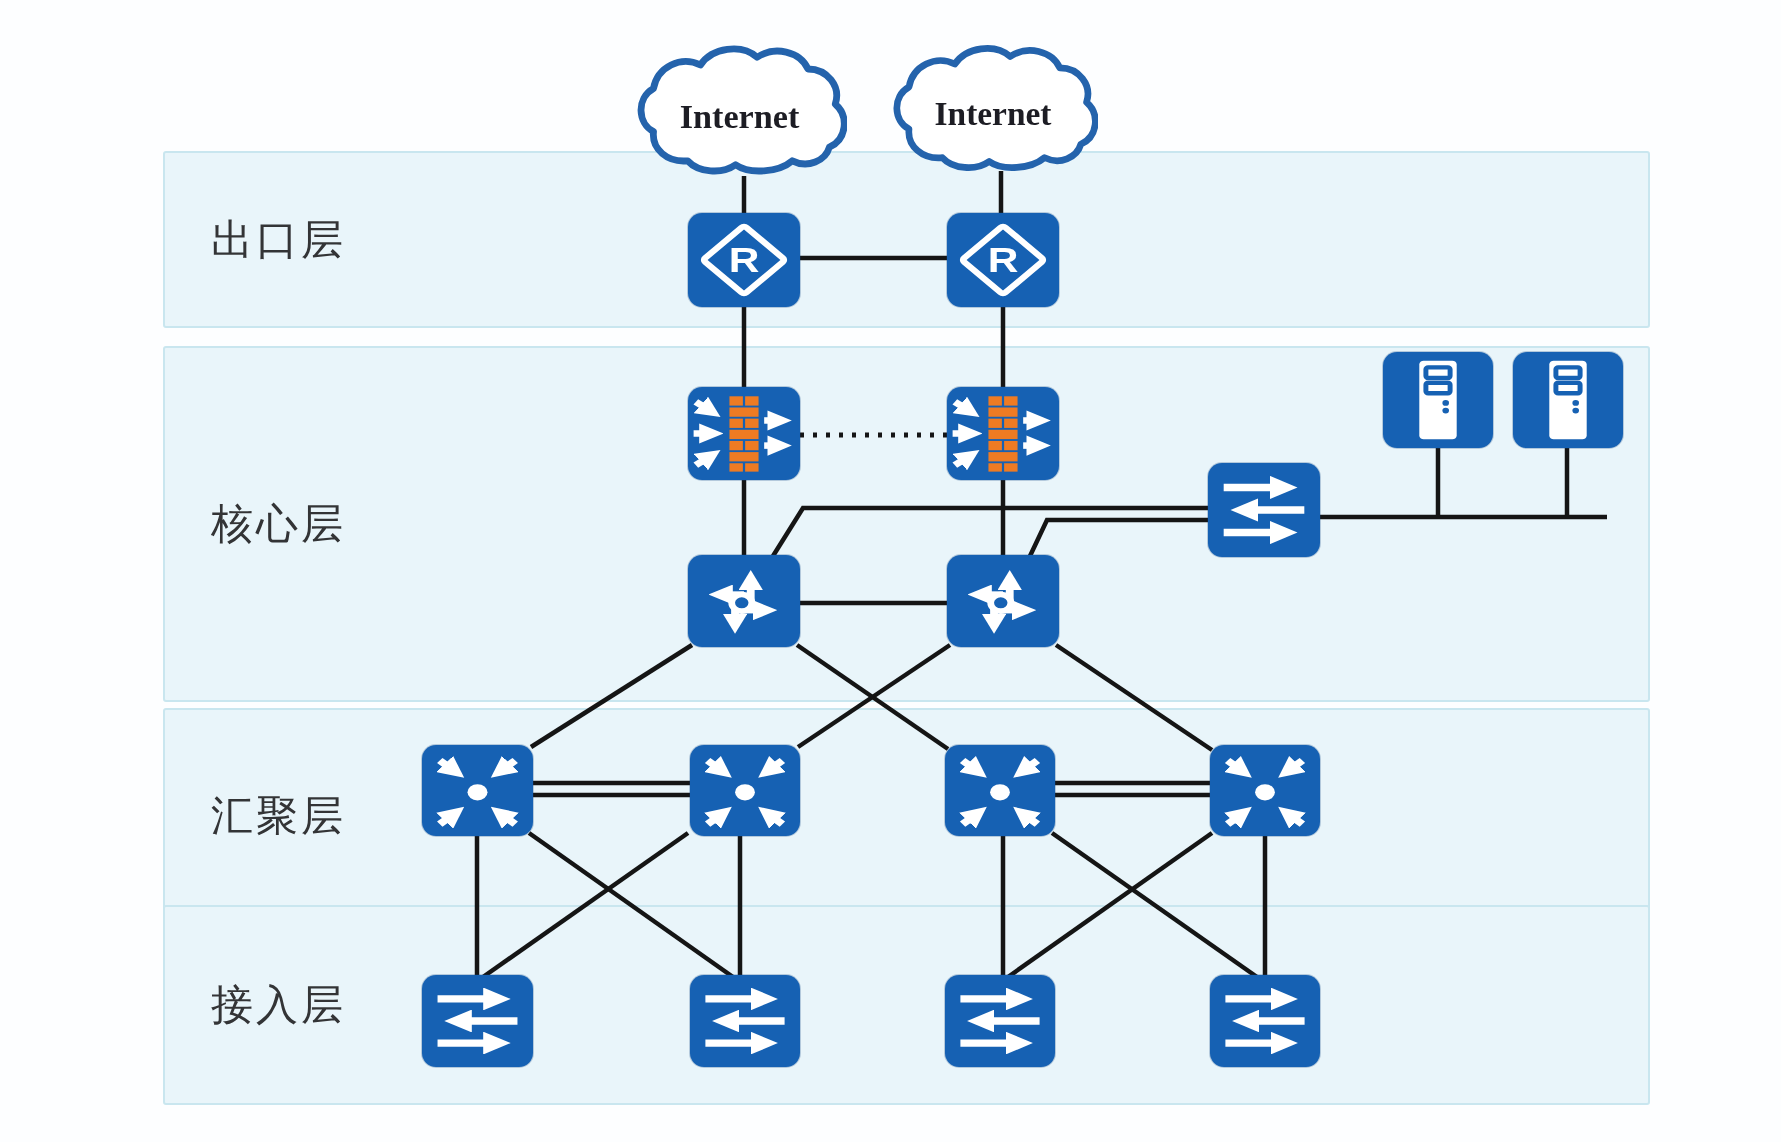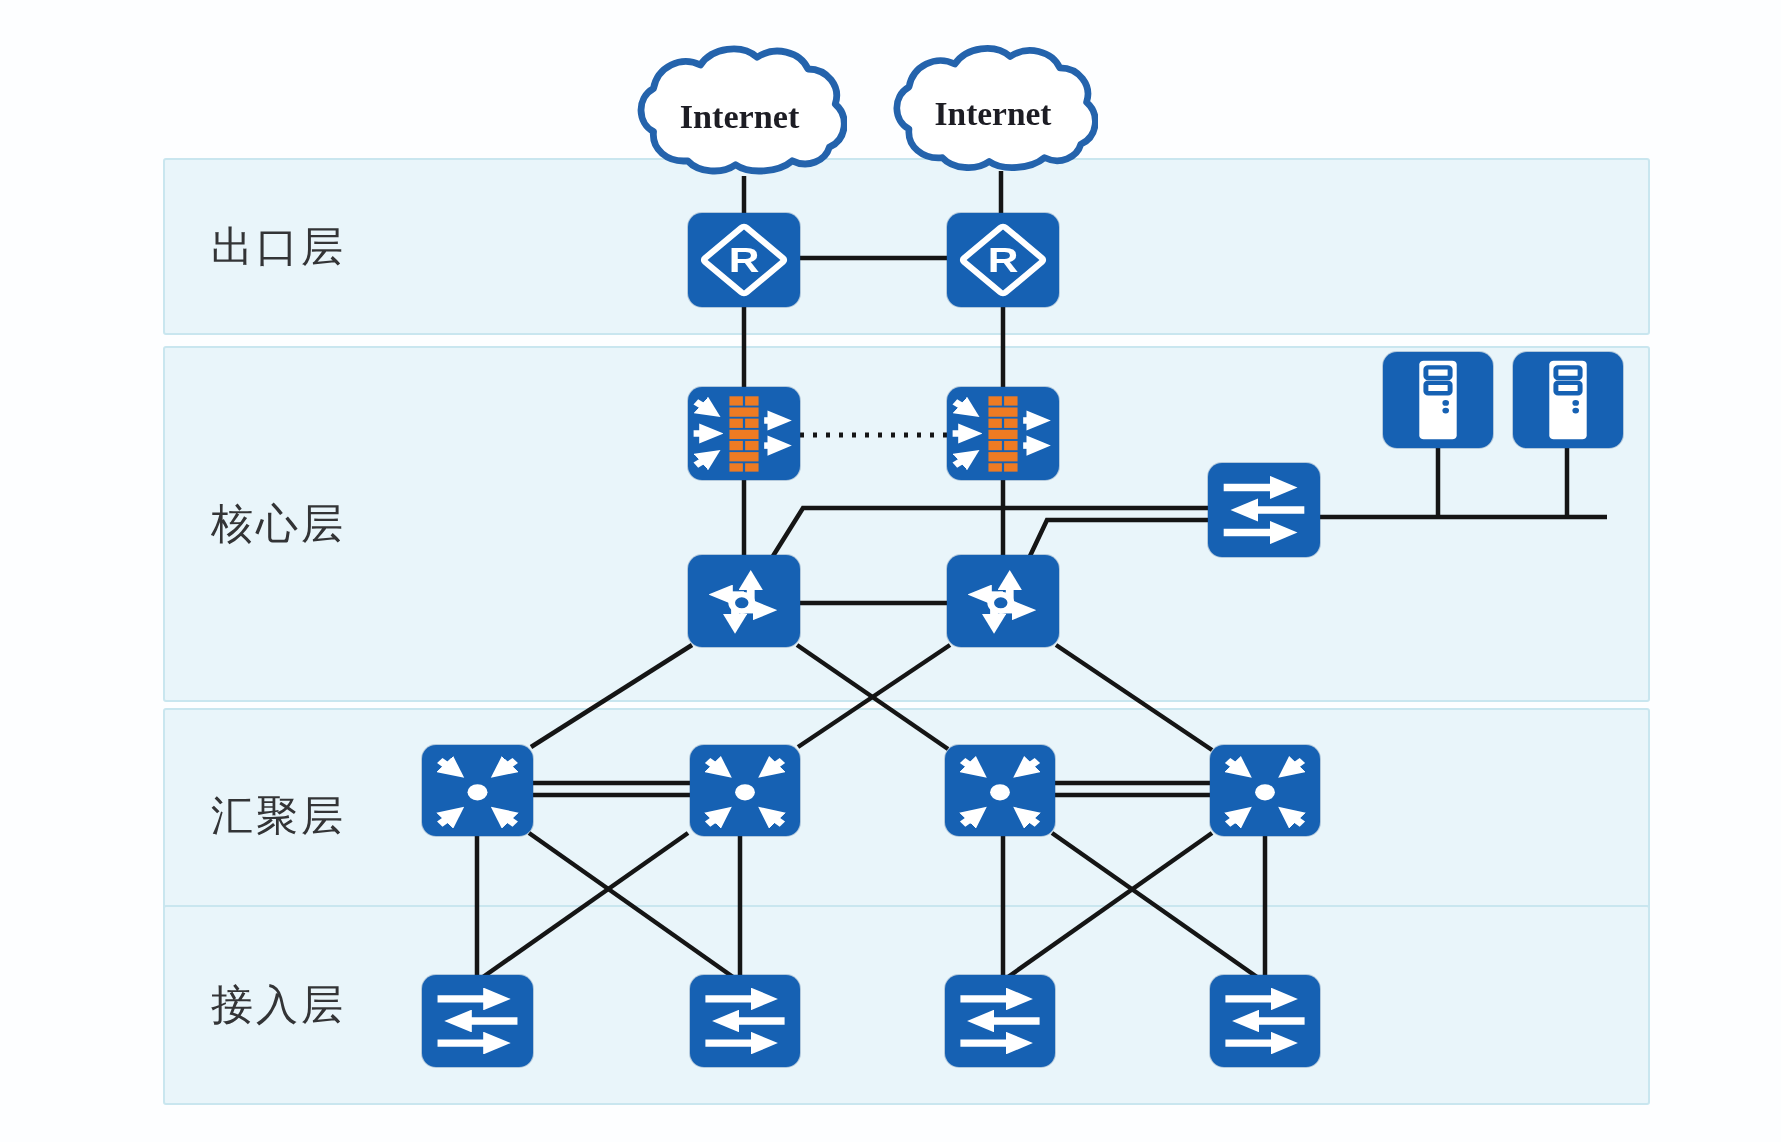--- a/index.html
+++ b/index.html
@@ -93,21 +93,21 @@
 
       <symbol id="sym-cloud" viewBox="0 0 220 140">
         <path d="M57,122 C36,124 20,110 22,92 C6,84 4,58 22,48 C26,26 50,14 70,24
                  C82,6 112,2 128,16 C146,4 172,10 180,28 C200,28 214,46 208,64
                  C222,76 220,100 202,108 C198,122 180,130 164,122 C150,134 120,136 106,126
                  C92,136 68,134 57,122 Z" fill="#ffffff" stroke="#2463ac" stroke-width="7" stroke-linejoin="round"></path>
       </symbol>
     </defs>
   </svg>
 
-  <div class="band" style="top:158px;height:177px">
+  <div class="band" style="top:151px;height:177px">
     <span class="band-label">出口层</span>
   </div>
   <div class="band" style="top:346px;height:356px">
     <span class="band-label">核心层</span>
   </div>
   <div class="band" style="top:708px;height:215px">
     <span class="band-label">汇聚层</span>
   </div>
   <div class="band" style="top:905px;height:200px">
     <span class="band-label">接入层</span>

